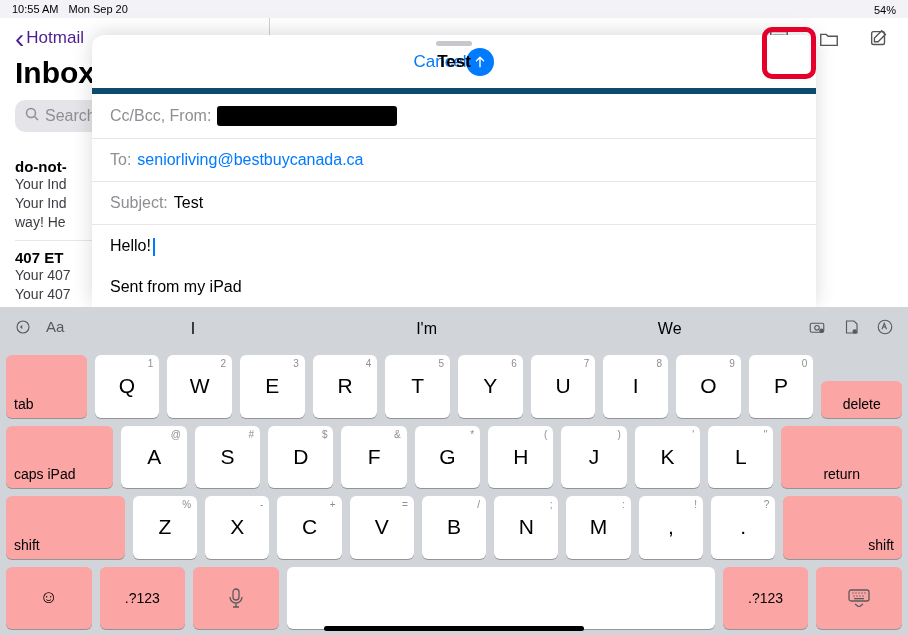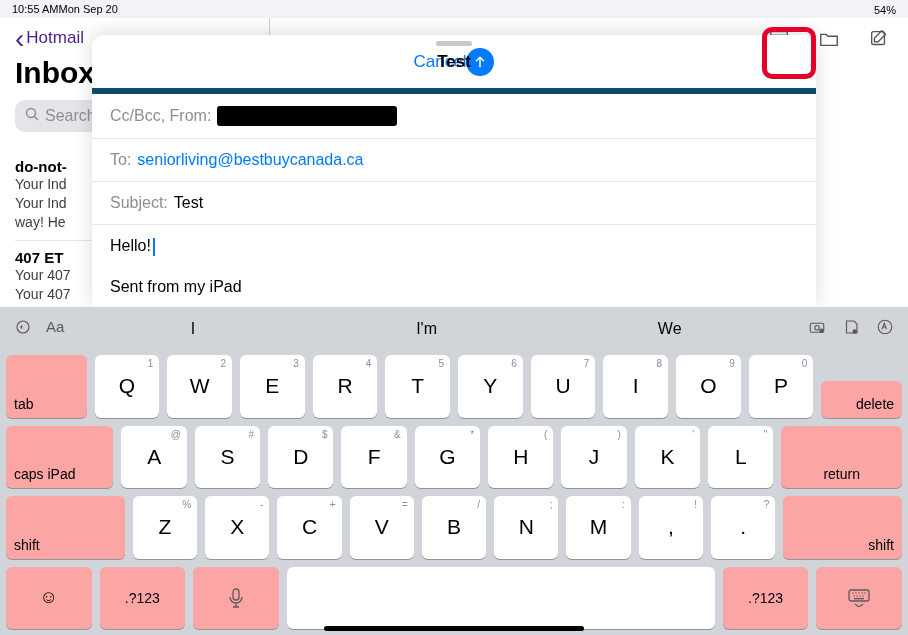--- a/index.html
+++ b/index.html
@@ -21,20 +21,21 @@
       display: flex;
       justify-content: space-between;
       align-items: center;
       padding: 3px 12px;
       font-size: 11px;
       font-weight: 500;
       height: 18px;
     }
     .status-left {
       display: flex;
+      gap: 10px;
       justify-content: center;
     }
     .status-right {
       display: flex;
       align-items: center;
       gap: 6px;
       flex-direction: column;
     }
     .battery-icon {
       display: inline-block;
@@ -513,21 +514,21 @@
           <span>I</span>
         </div>
       <div class="key">
           <span class="sub">9</span>
           <span>O</span>
         </div>
       <div class="key">
           <span class="sub">0</span>
           <span>P</span>
         </div>
-      <div class="key fn" style="align-items:flex-end;margin-top:26px;">
+      <div class="key fn" style="align-items:center;margin-top:26px;">
           <span>delete</span>
         </div>
     </div>
 
     <div class="kb-row">
       <div class="key fn wide">
           <span>caps iPad</span>
         </div>
       <div class="key">
           <span class="sub">@</span>

